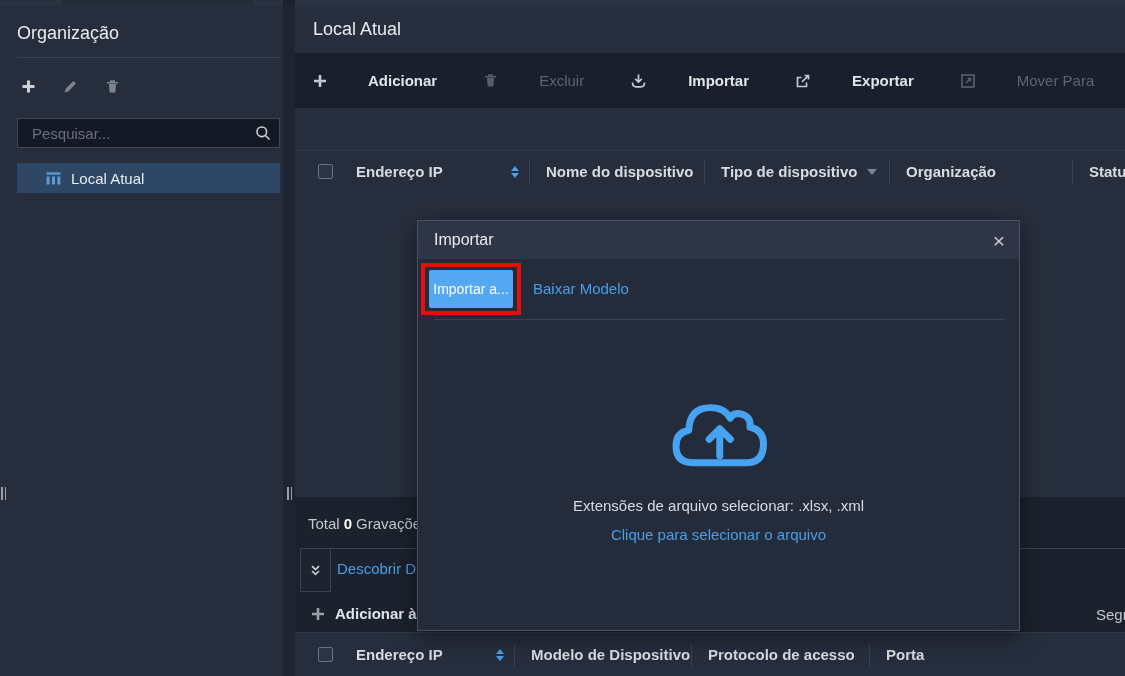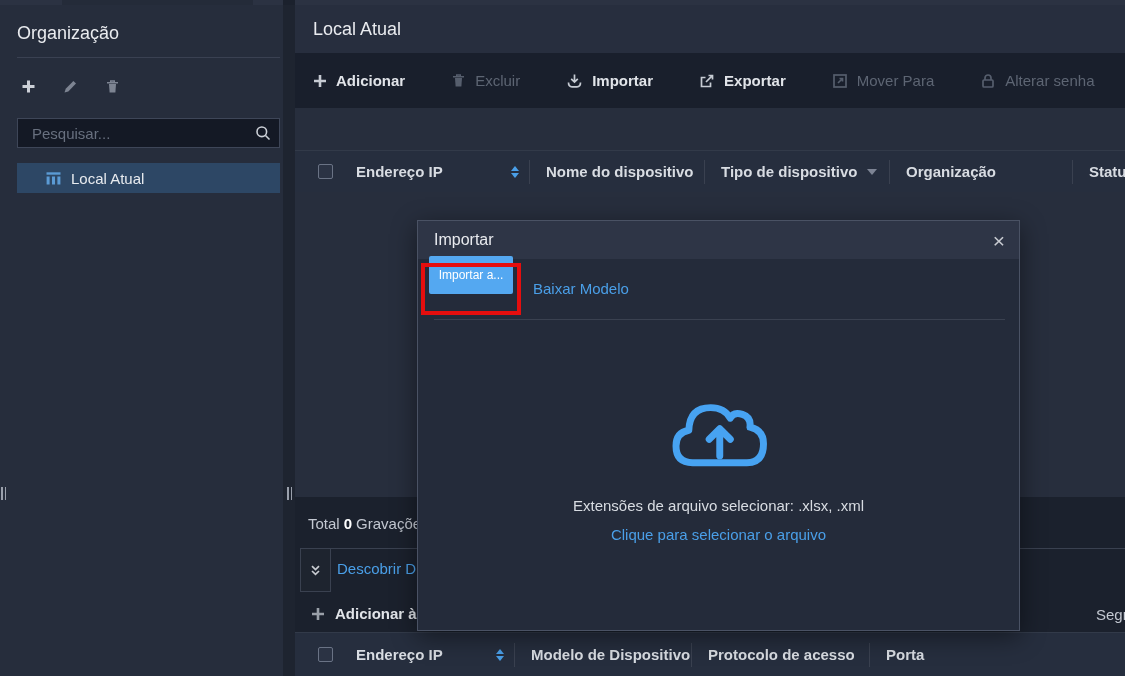--- a/index.html
+++ b/index.html
@@ -42,21 +42,21 @@
   .handle.h-left { left:1px; top:487px; }
   .handle.h-right { left:287px; top:487px; }
 
   
   .main { position:absolute; left:295px; top:5px; width:830px; height:671px; background:#272e3d; }
   .main-header { position:absolute; left:0; top:0; width:830px; height:48px; background:#272e3e;
     display:flex; align-items:center; padding-left:18px; font-size:18px; color:#e9ebef; }
   .toolbar { position:absolute; left:0; top:48px; width:830px; height:55px; background:#191f2c;
     display:flex; align-items:center; padding-left:18px; gap:46px; }
   .tbtn { display:flex; align-items:center; gap:9px; cursor:pointer; white-space:nowrap; }
-  .tbtn .lbl { color:#e1e4e9; font-weight:bold; font-size:15px; }
+  .tbtn .lbl { color:#e1e4e9; font-weight:bold; font-size:15px;margin-left:32px; }
   .tbtn .ticon { color:#c6cbd3; display:flex; }
   .tbtn.disabled .lbl { color:#5d6573; font-weight:normal; cursor:default;text-align:center; }
   .tbtn.disabled .ticon { color:#565e6d; }
 
   .tabrow { position:absolute; left:0; top:103px; width:830px; height:42px; background:#191f2c;
     border-bottom:1px solid #11151e; display:flex; align-items:flex-end; padding-left:27px; }
   .tab-active { color:#4a9fe8; padding:0 5px 10px 0; border-bottom:2px solid #4a9fe8; cursor:pointer; }
 
   .thead { position:absolute; left:0; width:830px; height:42px; background:#262e3e;
     border-top:1px solid #323a49; display:flex; align-items:center; }
@@ -89,22 +89,22 @@
   .addlist .lbl { color:#e1e4e9; font-weight:bold; }
   .addlist .ticon { color:#9aa0a9; display:flex; }
   .segment-label { position:absolute; left:801px; top:109px; color:#c3c8d1; white-space:nowrap; }
 
   
   .modal { position:absolute; left:417px; top:220px; width:603px; height:411px;
     background:#242b3a; border:1px solid #4a5264; box-shadow:0 6px 24px rgba(0,0,0,.45); }
   .modal-header { position:absolute; left:0; top:0; width:100%; height:38px; background:#2e3546;
     display:flex; align-items:center; padding:0 14px 0 16px; font-size:16px; color:#e9ebef; }
   .modal-close { margin-left:auto; color:#c9ccd2; font-size:21px; line-height:1; cursor:pointer; }
-  .import-btn { position:absolute; left:11px; top:35px; width:84px; height:38px; background:#54a8f1;
-    border:none; border-radius:2px; color:#ffffff; font-size:12px; font-family:inherit;
+  .import-btn { position:absolute; left:11px; top:49px; width:84px; height:38px; background:#54a8f1;
+    border:none; border-radius:2px; color:#ffffff; font-size:14px; font-family:inherit;
     cursor:pointer; white-space:nowrap; overflow:hidden; }
   .red-annotation { position:absolute; left:3px; top:42px; width:100px; height:52px;
     border:4px solid #e50e0e; pointer-events:none; }
   .dl-template { position:absolute; left:115px; top:59px; color:#4a9fe8; cursor:pointer; }
   .modal-divider { position:absolute; left:16px; top:98px; width:571px; height:1px; background:#3a4150; }
   .cloud-wrap { position:absolute; left:0; top:170px; width:100%; display:flex; justify-content:center; color:#47a3f2; }
   .supported-text { position:absolute; left:0; top:276px; width:100%; text-align:center; color:#d8dce2; }
   .select-link { position:absolute; left:0; top:305px; width:100%; text-align:center; color:#4a9fe8; cursor:pointer; }
 
   svg { display:block; }

